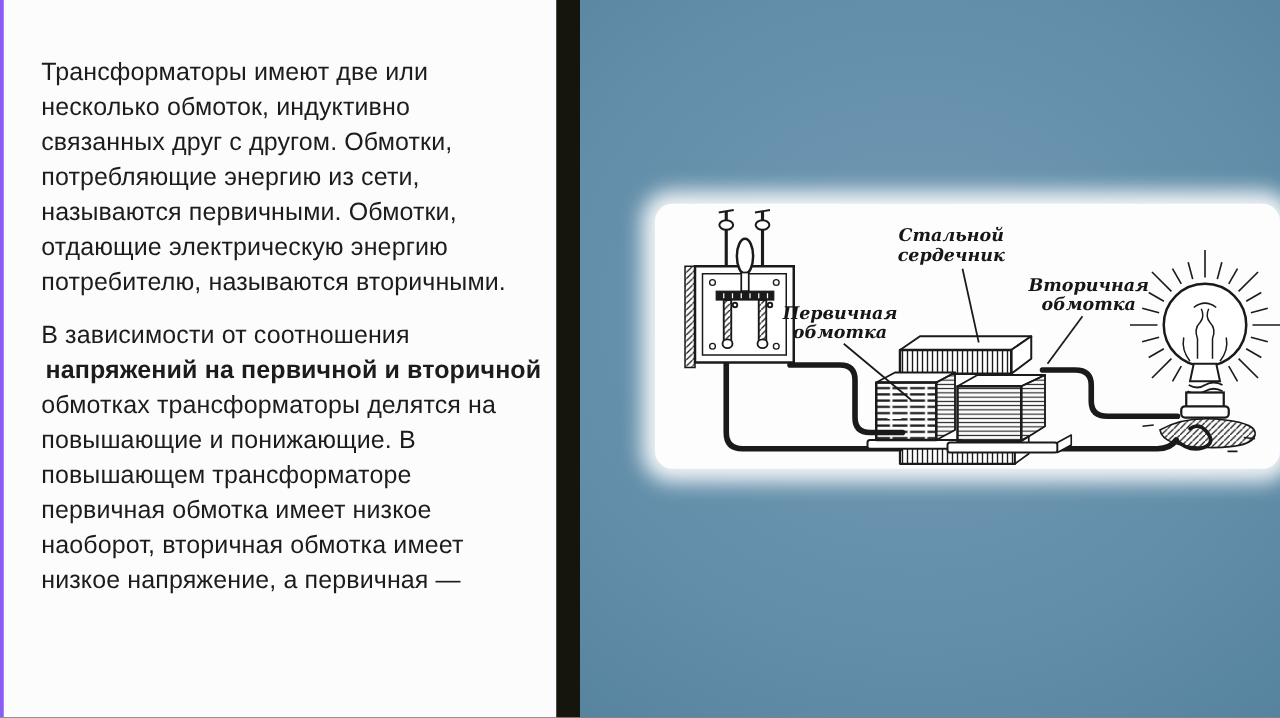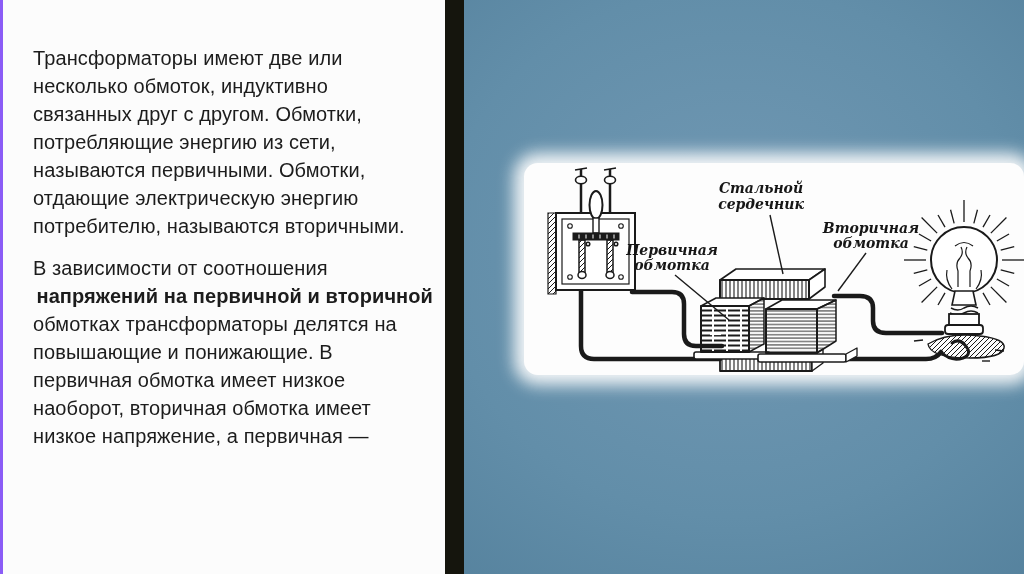--- a/index.html
+++ b/index.html
@@ -54,20 +54,21 @@
         <span class="line">потребляющие энергию из сети,</span>
         <span class="line">называются первичными. Обмотки,</span>
         <span class="line">отдающие электрическую энергию</span>
         <span class="line">потребителю, называются вторичными.</span>
       </p>
       <p>
         <span class="line">В зависимости от соотношения</span>
         <span class="line bold">напряжений на первичной и вторичной</span>
         <span class="line">обмотках трансформаторы делятся на</span>
         <span class="line">повышающие и понижающие. В</span>
+        <span class="line">повышающем трансформаторе</span>
         <span class="line">первичная обмотка имеет низкое</span>
         <span class="line">наоборот, вторичная обмотка имеет</span>
         <span class="line">низкое напряжение, а первичная —</span>
       </p>
     </div>
   </div>
 
   <div class="divider"></div>
 
   <div class="image-panel">

